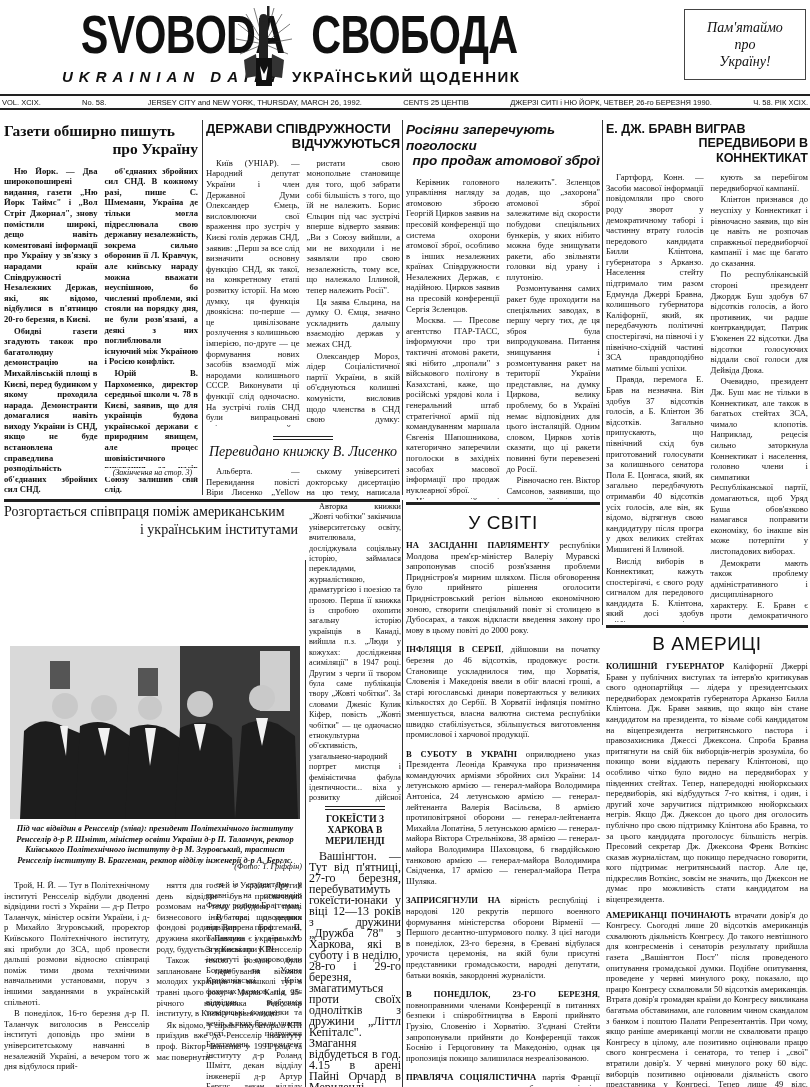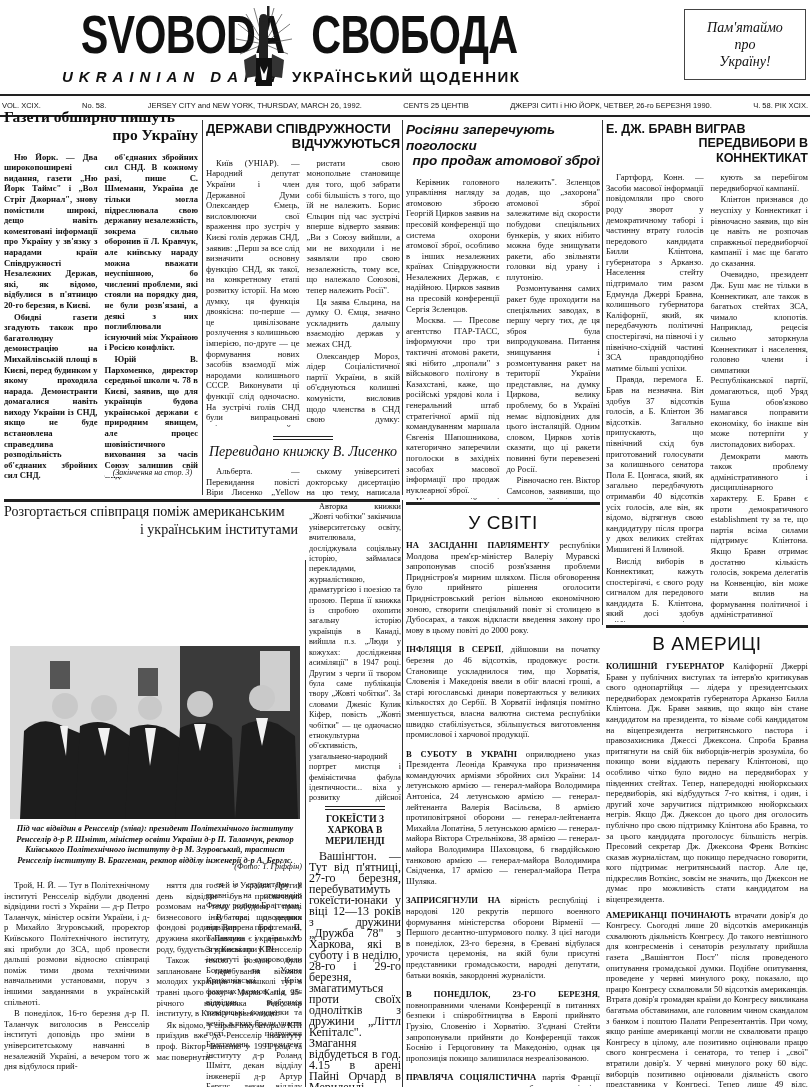--- a/index.html
+++ b/index.html
@@ -9,21 +9,21 @@
   
   .masthead { position: absolute; left: 0; top: 0; width: 810px; height: 92px; }
   .mast-latin { position: absolute; left: 62px; top: 4px; width: 170px; text-align: center; }
   .mast-cyr { position: absolute; left: 292px; top: 4px; width: 176px; text-align: center; }
   .mast-title { font-family: "Liberation Sans", sans-serif; font-weight: 700; font-size: 53px; letter-spacing: -1px; line-height: 62px; transform: scaleX(0.78); transform-origin: center; display: block; white-space: nowrap; }
   .mast-sub { font-family: "Liberation Sans", sans-serif; font-weight: 700; font-style: italic; font-size: 15px; letter-spacing: 6px; white-space: nowrap; display: block; margin-top: 2px; }
   .mast-cyr .mast-sub { letter-spacing: 1.5px; font-style: normal; }
   .emblem { position: absolute; left: 236px; top: 4px; width: 56px; height: 86px; }
   .slogan-box { position: absolute; left: 684px; top: 9px; width: 122px; height: 71px; border: 1px solid #444; display: flex; flex-direction: column; align-items: center; justify-content: center; font-style: italic; font-size: 14px; line-height: 17px; text-align: center; }
 
-  .dateline { position: absolute; left: 0; top: 94px; width: 810px; height: 23px; border-top: 2px solid #222; border-bottom: 2px solid #222; font-family: "Liberation Sans", sans-serif; font-size: 7.5px; display: flex; align-items: center; justify-content: space-between; padding: 0 2px; white-space: nowrap; }
+  .dateline { position: absolute; left: 0; top: 94px; width: 810px; height: 16px; border-top: 2px solid #222; border-bottom: 2px solid #222; font-family: "Liberation Sans", sans-serif; font-size: 7.5px; display: flex; align-items: center; justify-content: space-between; padding: 0 2px; white-space: nowrap; }
   .dateline span { display: inline-block; }
 
   
   .article { position: absolute; overflow: hidden; }
   .headline { font-weight: 700; line-height: 1.15; }
   .hl-sans { font-family: "Liberation Sans", sans-serif; }
   .hl-italic { font-style: italic; }
   .body-cols { display: flex; gap: 7px; }
   .col { flex: 1; font-size: 8.6px; line-height: 10.6px; text-align: justify; hyphens: auto; }
   .col p { text-indent: 10px; margin-bottom: 1px; }
@@ -91,21 +91,21 @@
   <span>ДЖЕРЗІ СИТІ і НЮ ЙОРК,  ЧЕТВЕР, 26-го БЕРЕЗНЯ 1990.</span>
   <span>Ч. 58. РІК XCIX.</span>
 </div>
 
 <div class="vrule" style="left:202px; top:120px; height:375px;"></div>
 <div class="vrule" style="left:402px; top:120px; height:375px;"></div>
 <div class="vrule" style="left:602px; top:120px; height:505px;"></div>
 <div class="vrule" style="left:305px; top:560px; height:527px;"></div>
 <div class="vrule" style="left:402px; top:500px; height:587px;"></div>
 
-<article class="article" style="left:4px; top:108px; width:194px; height:375px;font-family:Liberation Serif, serif;">
+<article class="article" style="left:4px; top:122px; width:194px; height:375px;font-family:Liberation Serif, serif;">
   <div class="headline" style="font-size:15.5px; margin-bottom:8px;">
     <div>Газети обширно пишуть</div>
     <div style="text-align:right;">про Україну</div>
   </div>
   <div class="body-cols">
     <div class="col">
       <p class="bold">Ню Йорк. — Два широкопоширені видання, газети „Ню Йорк Таймс" і „Вол Стріт Джорнал", знову помістили широкі, дещо навіть коментовані інформації про Україну у зв'язку з нарадами країн Співдружності Незалежних Держав, які, як відомо, відбулися в п'ятницю 20-го березня, в Києві.</p>
       <p class="bold">Обидві газети згадують також про багатолюдну демонстрацію на Михайлівській площі в Києві, перед будинком у якому проходила нарада. Демонстранти домагалися навіть виходу України із СНД, якщо не буде встановлена справедлива розподільність об'єднаних збройних сил СНД.</p>
       <p class="bold">Президент України Леонід Кравчук узагальнив, як пише „Ню Йорк Таймс" кореспондент Серге Шмеманн, що Україна готова передати закордонним країнам, передати на знищення розміщену на її території атомову зброю, хоч Київ не має певності чи ця, зокрема тактична атомова зброя, знищується і чи Росія взагалі розпоряджає фабриками знищування та розмонтування ракет.</p>
 
@@ -124,21 +124,21 @@
   <div class="headline hl-sans" style="font-size:13px; margin-bottom:6px;">
     <div>ДЕРЖАВИ СПІВДРУЖНОСТИ</div>
     <div style="text-align:right;">ВІДЧУЖУЮТЬСЯ</div>
   </div>
   <div class="body-cols">
     <div class="col">
       <p>Київ (УНІАР). — Народний депутат України і член Державної Думи Олександер Ємець, висловлюючи свої враження про зустріч у Києві голів держав СНД, заявив: „Перш за все слід визначити основну функцію СНД, як такої, на конкретному етапі розвитку історії. На мою думку, ця функція двоякісна: по-перше — це цивілізоване розлучення з колишньою імперією, по-друге — це формування нових засобів взаємодії між народами колишнього СССР. Виконувати ці функції слід одночасно. На зустрічі голів СНД були випрацьовані пріоритети щодо майна та власности колишнього СССР. Всі держави, крім Росії, яка заблоковувала це питання, підтримали становище України в тому, що без вирішення проблеми майна ми не можемо з довір'ям ставитися один до одного. Зараз слід намагатися використати все можливе в умовах СНД для збереження миру, однак це не означає, що ми маємо йти на поступки, які б пошкодили народові України.</p>
 
     </div>
     <div class="col">
-      <p>ристати свою монопольне становище для того, щоб забрати собі більшість з того, що їй не належить. Борис Єльцин під час зустрічі вперше відверто заявив: „Ви з Союзу вийшли, а ми не виходили і не заявляли про свою незалежність, тому все, що належало Союзові, тепер належить Росії".</p>
+      <p>ристати свою монопольне становище для того, щоб забрати собі більшість з того, що їй не належить. Борис Єльцин під час зустрічі вперше відверто заявив: „Ви з Союзу вийшли, а ми не виходили і не заявляли про свою незалежність, тому все, що належало Іллиной, тепер належить Росії".</p>
       <p>Ця заява Єльцина, на думку О. Ємця, значно ускладнить дальшу взаємодію держав у межах СНД.</p>
       <p>Олександер Мороз, лідер Соціалістичної партії України, в якій об'єднуються колишні комуністи, висловив щодо членства в СНД свою думку: „Об'єктивність є такою, що ми приречені на Співдружність. Проблема лише в тому, якою вона буде. Керівники держав мають забезпечити цивілізований характер Співдружности".</p>
 
     </div>
   </div>
 </article>
 
 <article class="article" style="left:206px; top:432px; width:194px; height:70px;">
   <div class="double-rule"></div>
   <div class="headline hl-italic" style="font-size:14px; text-align:center; margin:4px 0 6px; font-weight:400;">Перевидано книжку В. Лисенко</div>
@@ -187,20 +187,21 @@
   <div class="body-cols">
     <div class="col">
       <p>Гартфорд, Конн. — Засоби масової інформації повідомляли про свого роду зворот у демократичному таборі і частинну втрату голосів передового кандидата Билли Клінтона, губернатора з Арканзо. Населення стейту підтримало тим разом Едмунда Джеррі Бравна, колишнього губернатора Каліфорнії, який, як передбачують політичні спостерігачі, на півночі і у північно-східній частині ЗСА правдоподібно матиме більші успіхи.</p>
       <p>Правда, перемога Е. Брав на незначна. Він здобув 37 відсотків голосів, а Б. Клінтон 36 відсотків. Загально припускають, що північний схід був приготований голосувати за колишнього сенатора Пола Е. Цонгаса, який, як загально передбачують отримавби 40 відсотків усіх голосів, але він, як відомо, відтягнув свою кандидатуру після програ у двох великих стейтах Мишигені й Іллиной.</p>
       <p>Вислід виборів в Коннектикат, кажуть спостерігачі, є свого роду сигналом для передового кандидата Б. Клінтона, який досі здобув найбільше делегатів у передвиборах. Він все це має вигляди бути номінованим на кандидата Конвенцією Демократичної партії, якщо від тепер не губитиме голосів і його передвиборча кампанія працюватиме дотеперішніми темпами.</p>
 
     </div>
     <div class="col">
       <p>кують за перебігом передвиборчої кампанії.</p>
       <p>Клінтон признався до неуспіху у Коннектикат і рівночасно заявив, що він це навіть не розпочав справжньої передвиборчої кампанії і має ще багато до сказання.</p>
+      <p>По республіканській стороні президент Джордж Буш здобув 67 відсотків голосів, а його противник, чи радше контркандидат, Патрик Б'юкенен 22 відсотки. Два відсотки голосуючих віддали свої голоси для Дейвіда Дюка.</p>
       <p>Очевидно, президент Дж. Буш має не тільки в Коннектикат, але також в багатьох стейтах ЗСА, чимало клопотів. Наприклад, рецесія сильно заторкнула Коннектикат і населення, головно члени і симпатики Республіканської партії, домагаються, щоб Уряд Буша обов'язково намагався поправити економіку, бо інакше він може потерпіти у листопадових виборах.</p>
       <p>Демократи мають також проблему адміністративного і дисциплінарного характеру. Е. Бравн є проти демократичного establishment ту за те, що партія всіма силами підтримує Клінтона. Якщо Бравн отримає достатню кількість голосів, зокрема делегатів на Конвенцію, він може мати вплив на формування політичної і адміністративної реформи, а тим самим можуть наступити зміни у проводі Демократичної партії. Бравн вже розпочав передвиборчу кампанію в Ню Йорку і склав офіційну візиту посадникові міста-велетня Девідові Дінкінсові та виступив перед великою авдиторією. У політичному світі починають поважніше придивлятися до Е. Бравна і прислухатися до його програми, — кажуть спостерігачі.</p>
     </div>
   </div>
 </article>
 
 <div class="hrule-thick" style="left:4px; top:499px; width:396px;"></div>
 <div class="hrule-thick" style="left:406px; top:502px; width:194px;"></div>
 <div class="hrule-thick" style="left:606px; top:625px; width:202px;"></div>
 

